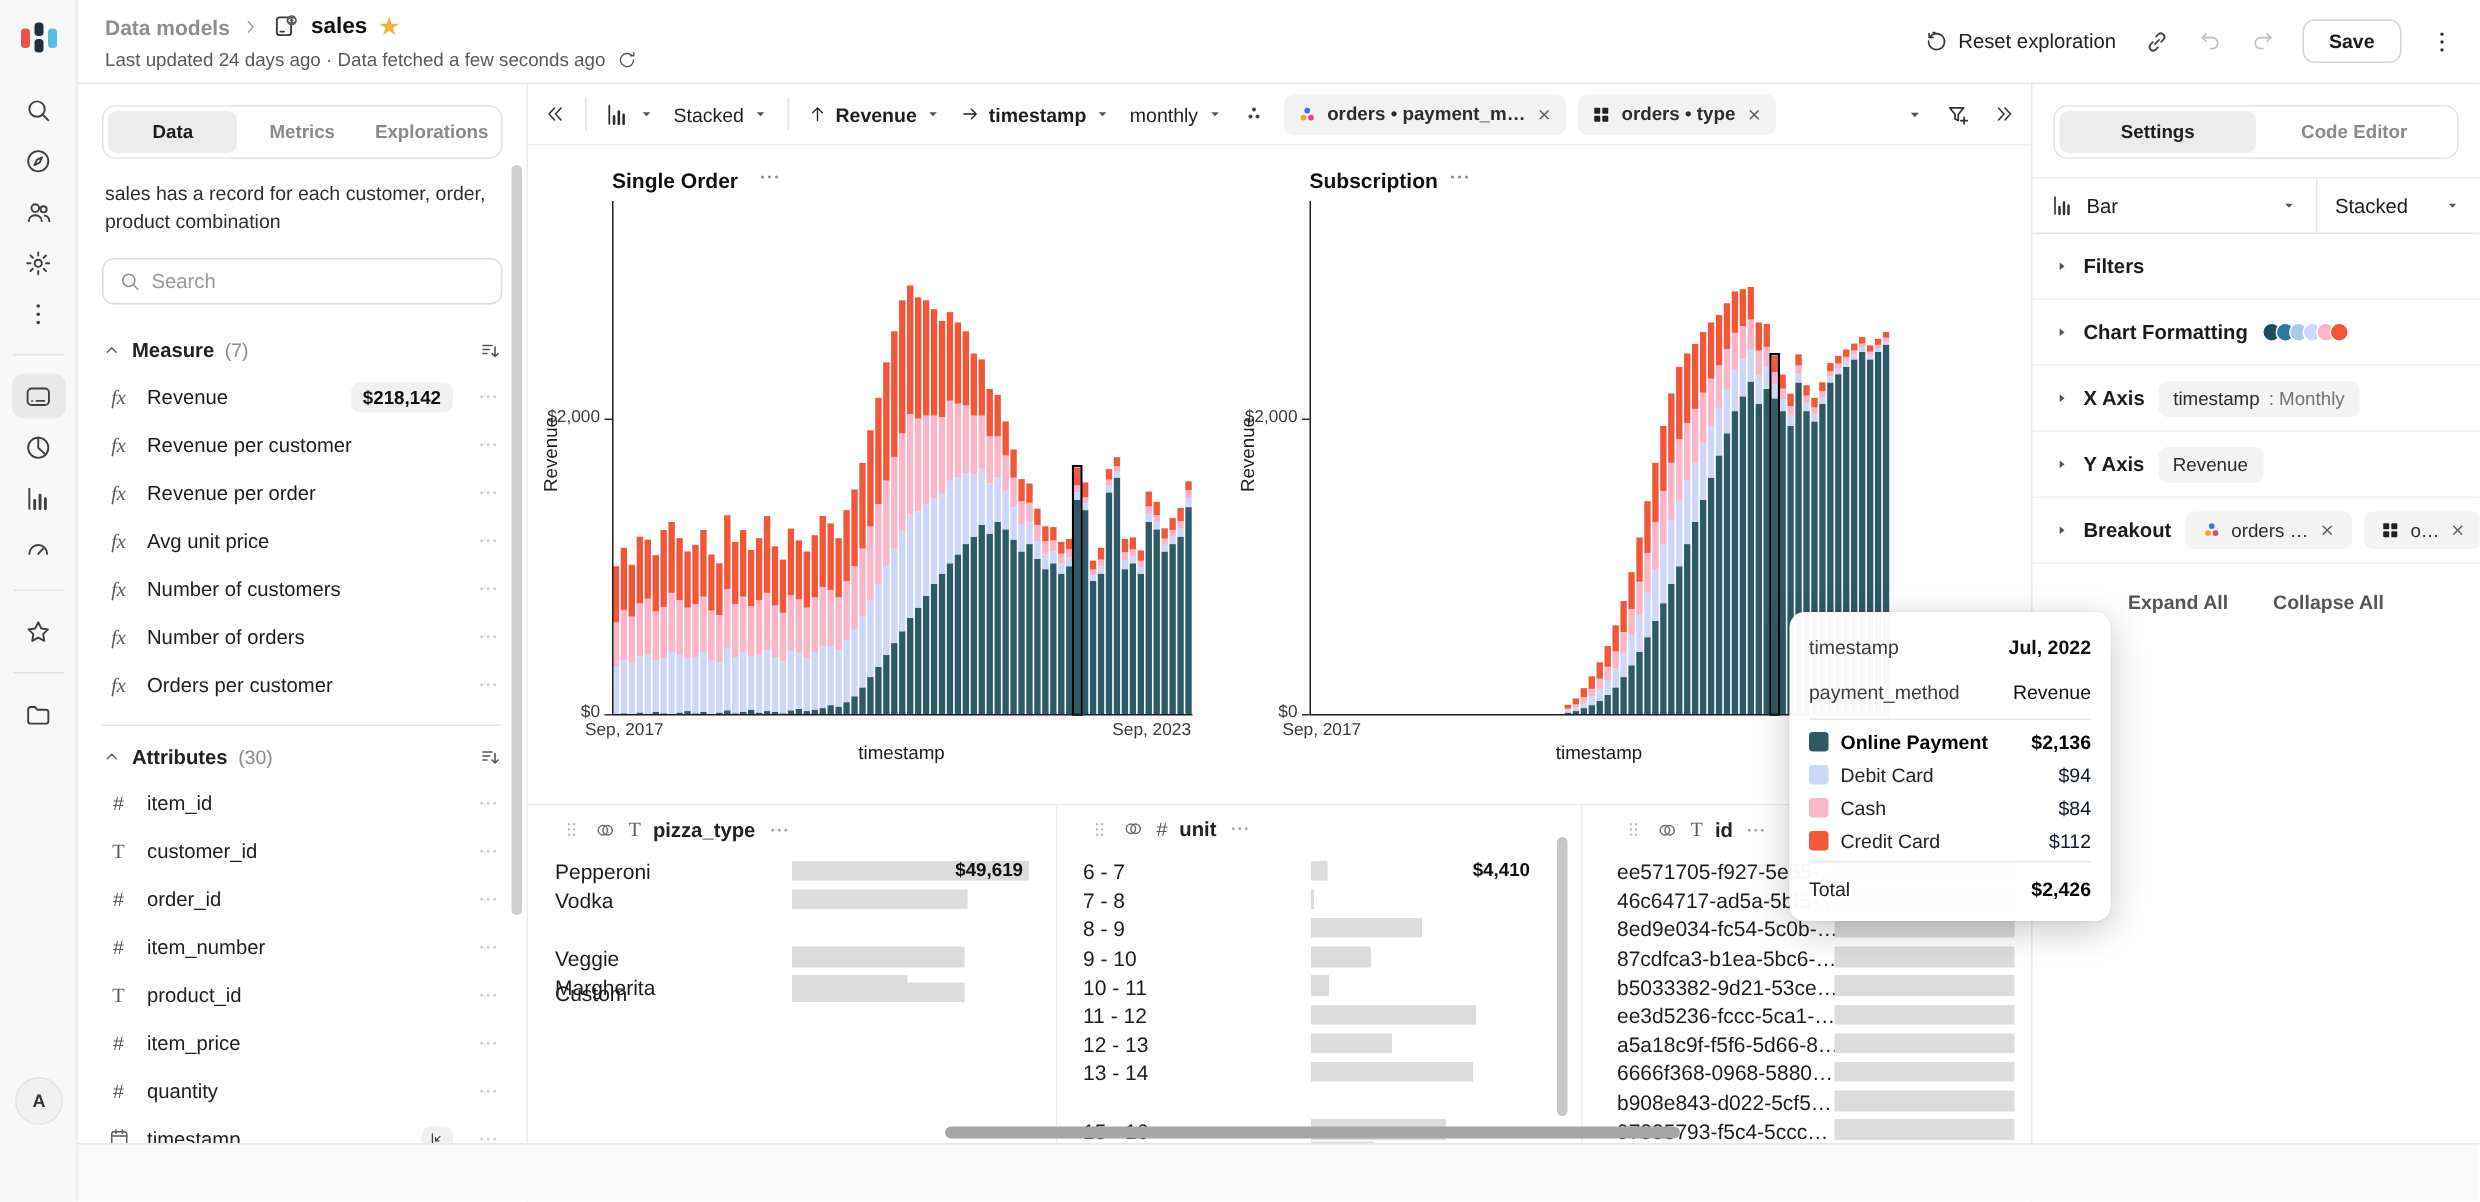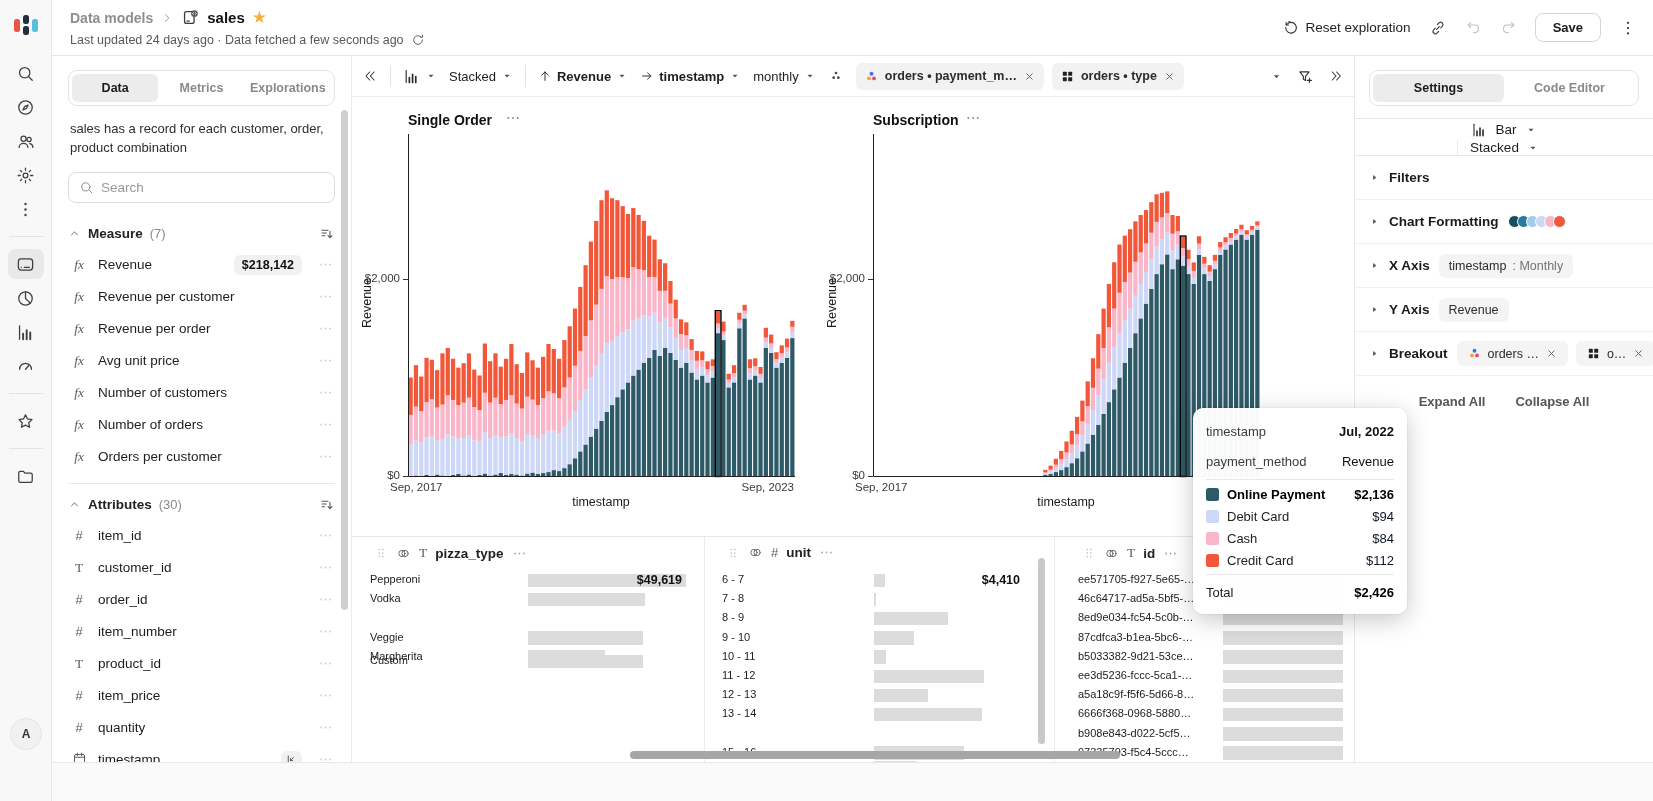--- a/index.html
+++ b/index.html
@@ -72,28 +72,28 @@
   .axis-title-x { position:absolute; font-size:12.5px; color:#1c1c1c; text-align:center; width:200px; }
   .axis-title-y { position:absolute; font-size:12.5px; color:#1c1c1c; width:120px; text-align:center; transform:rotate(-90deg); }
 
   
   #bottom-border { position:absolute; left:352px; top:536px; width:1002px; height:1px; background:#e8e8e8; }
   .panel { position:absolute; top:537px; height:225px; background:#fff; overflow:hidden; }
   .panel.bordered { border-right:1px solid #ececec; }
   .p-head { position:absolute; top:8px; display:flex; align-items:center; gap:8px; color:#5a5a5a; }
   .p-name { font-size:13.5px; font-weight:bold; color:#222; }
   .p-row { position:absolute; height:19px; width:100%; }
-  .p-label { position:absolute; font-size:11px; color:#1c1c1c; top:2px; white-space:nowrap; }
+  .p-label { position:absolute; font-size:14px; color:#1c1c1c; top:2px; white-space:nowrap; }
   .p-bar { position:absolute; top:2.5px; height:13.5px; background:#dcdcdc; }
   .p-val { position:absolute; top:2px; font-size:12.5px; font-weight:bold; color:#111; text-align:right; }
 
   
   #rightpanel { position:absolute; left:1354px; top:56px; width:299px; height:745px; background:#fff; border-left:1px solid #e8e8e8; }
   #rp-tabs { margin:14px 14px 12px; display:flex; border:1px solid #e4e4e4; border-radius:9px; padding:3px; height:36px; }
-  #viz-row { display:flex; align-items:center; border-top:1px solid #e8e8e8; border-bottom:1px solid #e8e8e8; height:38px;flex-direction:column; }
+  #viz-row { display:flex; align-items:center; border-top:1px solid #e8e8e8; border-bottom:1px solid #e8e8e8; height:38px; }
   #viz-type { flex:1.95; display:flex; align-items:center; gap:8px; padding:0 12px; font-size:13.5px; color:#1d1d1d; cursor:pointer; height:100%; }
   #viz-mode { flex:1; display:flex; align-items:center; gap:8px; padding:0 12px; font-size:13.5px; color:#1d1d1d; border-left:1px solid #e8e8e8; cursor:pointer; height:100%; }
   .caret-push { margin-left:auto; }
   .rp-sec { display:flex; align-items:center; gap:9px; min-height:44px; border-bottom:1px solid #efefef; padding:6px 14px; cursor:pointer; }
   .rp-sec-label { font-size:13.5px; font-weight:bold; color:#1b1b1b; white-space:nowrap; }
   .rp-chip { display:flex; align-items:center; gap:6px; background:#f4f4f5; border-radius:6px; padding:5px 10px; font-size:12.5px; color:#2c2c2c; white-space:nowrap; }
   .rp-chip .mod { color:#737373; }
   .pal-dot { width:13px; height:13px; border-radius:50%; border:1.5px solid #fff; margin-left:-4px; }
   #palette-dots { display:flex; align-items:center; padding-left:4px; }
   #rp-links { display:flex; justify-content:center; gap:30px; padding-top:18px; font-size:13px; font-weight:bold; color:#555; }

